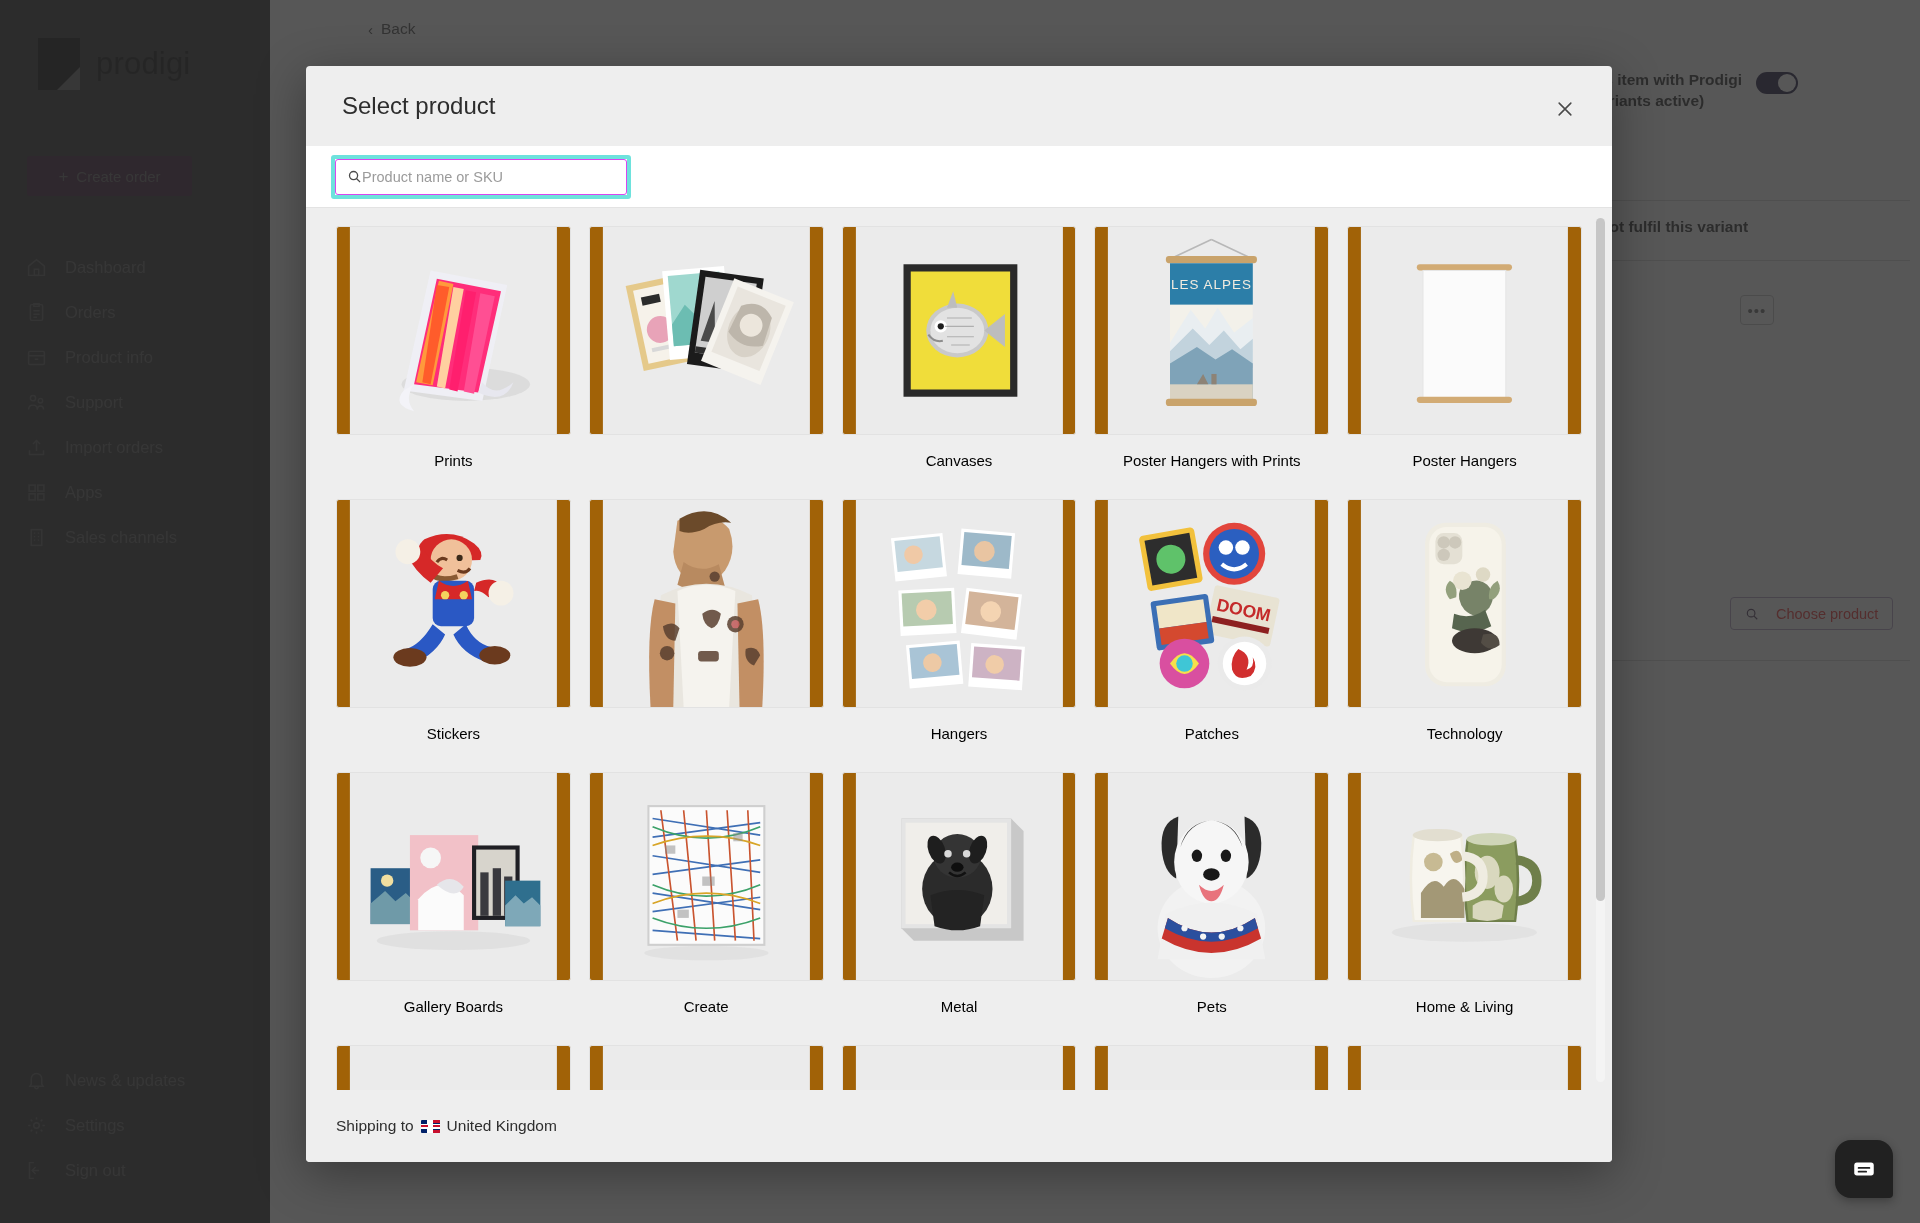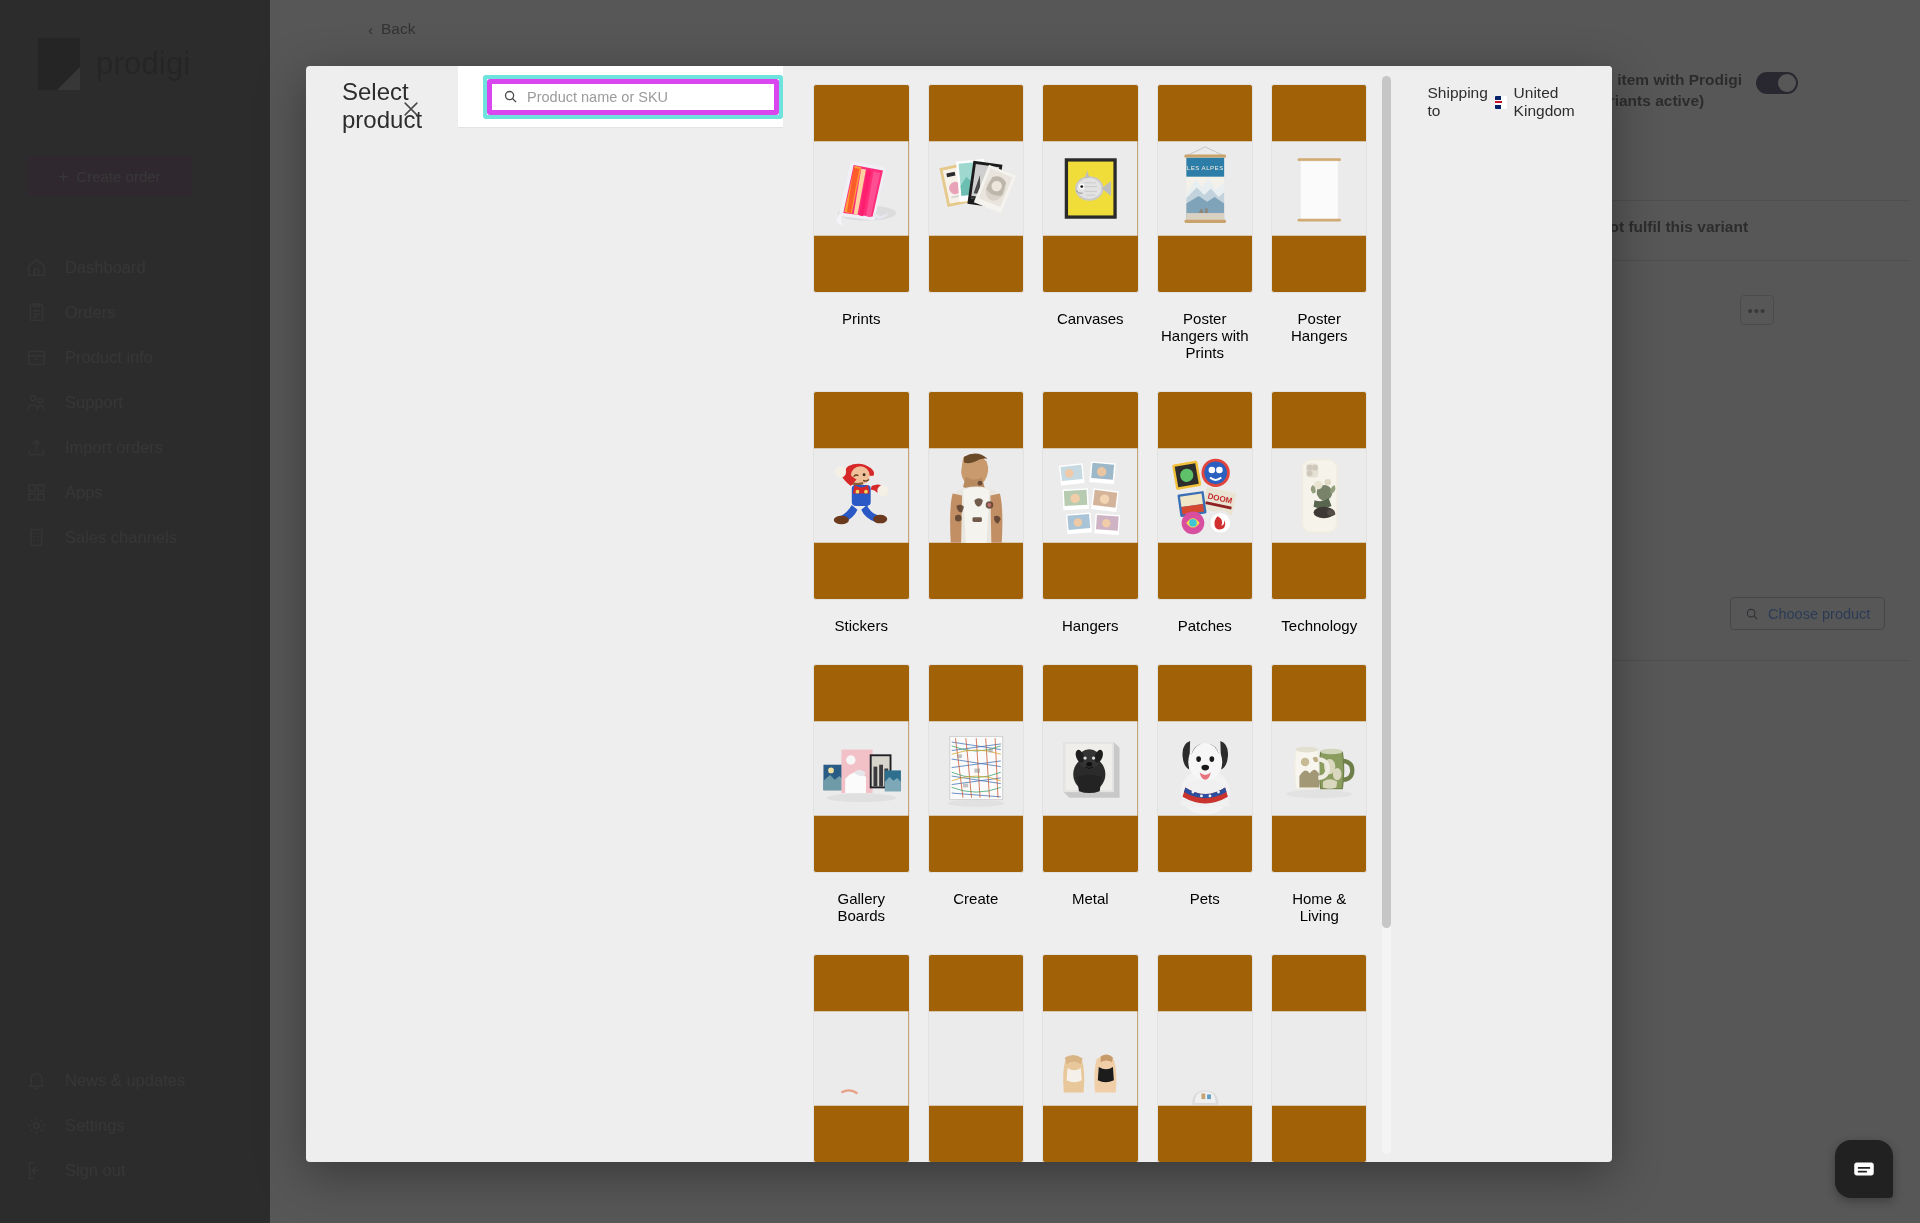--- a/index.html
+++ b/index.html
@@ -73,32 +73,32 @@
   .rp-rule { position: absolute; background: #d8d8d8; height: 1px; }
   .rp-label2 { position: absolute; left: 280px; top: 218px; font-size: 15.5px; color: #3d3d3d; font-weight: 700; }
   .rp-dots {
     position: absolute; left: 420px; top: 295px; width: 34px; height: 30px;
     border: 1px solid #c9c9c9; border-radius: 4px; color:#777; font-size: 15px;
     display:flex; align-items:center; justify-content:center; letter-spacing: 1px; cursor: pointer;
   }
   .rp-choose {
     position: absolute; left: 410px; top: 597px; height: 33px; padding: 0 14px;
     border: 1px solid #b9a9c6; border-radius: 4px; background: #fff;
-    display: flex; align-items: center; gap: 9px; color: #3b82f6; font-size: 14.5px; cursor: pointer;
+    display: flex; align-items: center; gap: 17px; color: #ef4444; font-size: 14.5px; cursor: pointer;
   }
 
   
   .overlay { position: absolute; inset: 0; background: rgba(40,40,40,.78); }
 
   
   .modal {
     position: absolute; left: 306px; top: 66px; width: 1306px; height: 1096px;
     background: #eeeeee; border-radius: 4px;
     box-shadow: 0 12px 48px rgba(0,0,0,.35);
-    display: flex; flex-direction: row; overflow: hidden;
+    display: flex; flex-direction: column; overflow: hidden;
   }
   .modal-head {
     height: 80px; flex: 0 0 80px; position: relative;
     display: flex; align-items: center; padding: 0 36px;
   }
   .modal-title { font-size: 24px; color: #2d2d2d; }
   .modal-close {
     position: absolute; right: 30px; top: 26px; width: 34px; height: 34px;
     display: flex; align-items: center; justify-content: center; cursor: pointer;
   }
@@ -107,22 +107,22 @@
   .search-row {
     position: relative; height: 62px; flex: 0 0 62px; background: #fff;
     display: flex; align-items: center; padding-left: 25px;
     border-bottom: 1px solid #e3e3e3;
   }
   .search-focus-ring {
     width: 300px; height: 44px; border: 4px solid #6ee2dd; border-radius: 3px;
     display: flex; align-items: center; padding: 0;
   }
   .search-box {
-    width: 100%; height: 100%; border: 5px solid #d946ef; border-radius: 3px;
-    background: #fff; display: flex; align-items: center; gap: 9px; padding: 0 11px;
+    width: 100%; height: 100%; border: 1px solid #d946ef; border-radius: 3px;
+    background: #fff; display: flex; align-items: center; padding: 0 11px;
   }
   .search-box svg { width: 15px; height: 15px; flex: 0 0 15px; }
   .search-box input {
     border: none; outline: none; font-size: 14.5px; color: #2d2d2d;
     font-family: "Liberation Sans", sans-serif; width: 100%; background: transparent;
   }
   .search-box input::placeholder { color: #9b9b9b; }
 
   .grid-scroll {
     flex: 1 1 auto; position: relative; overflow: hidden; background: #eeeeee;

